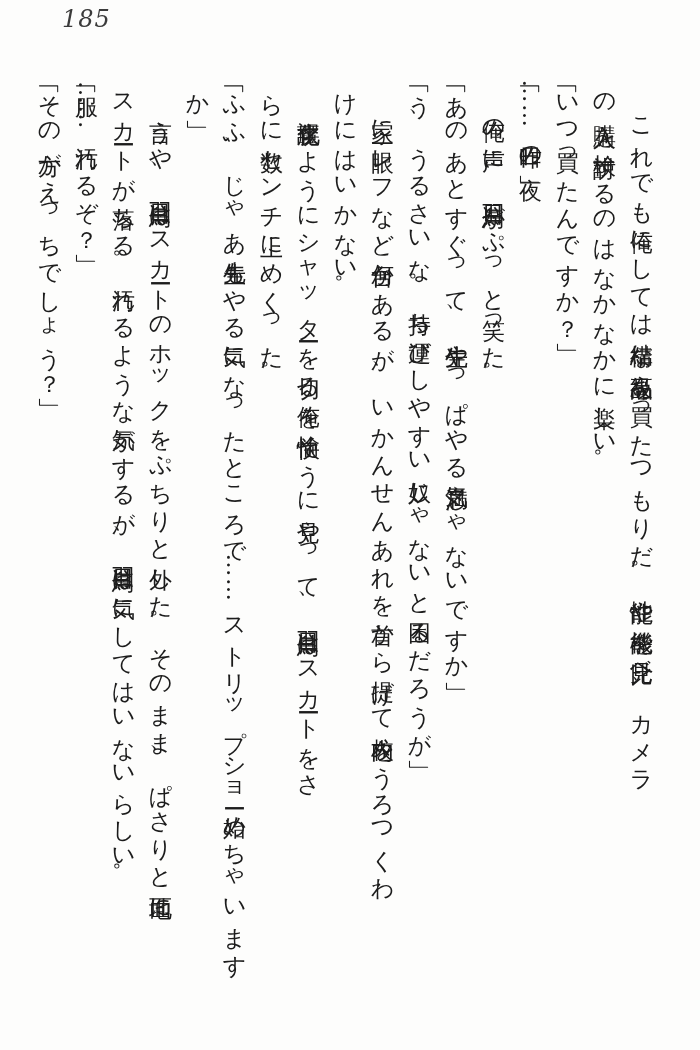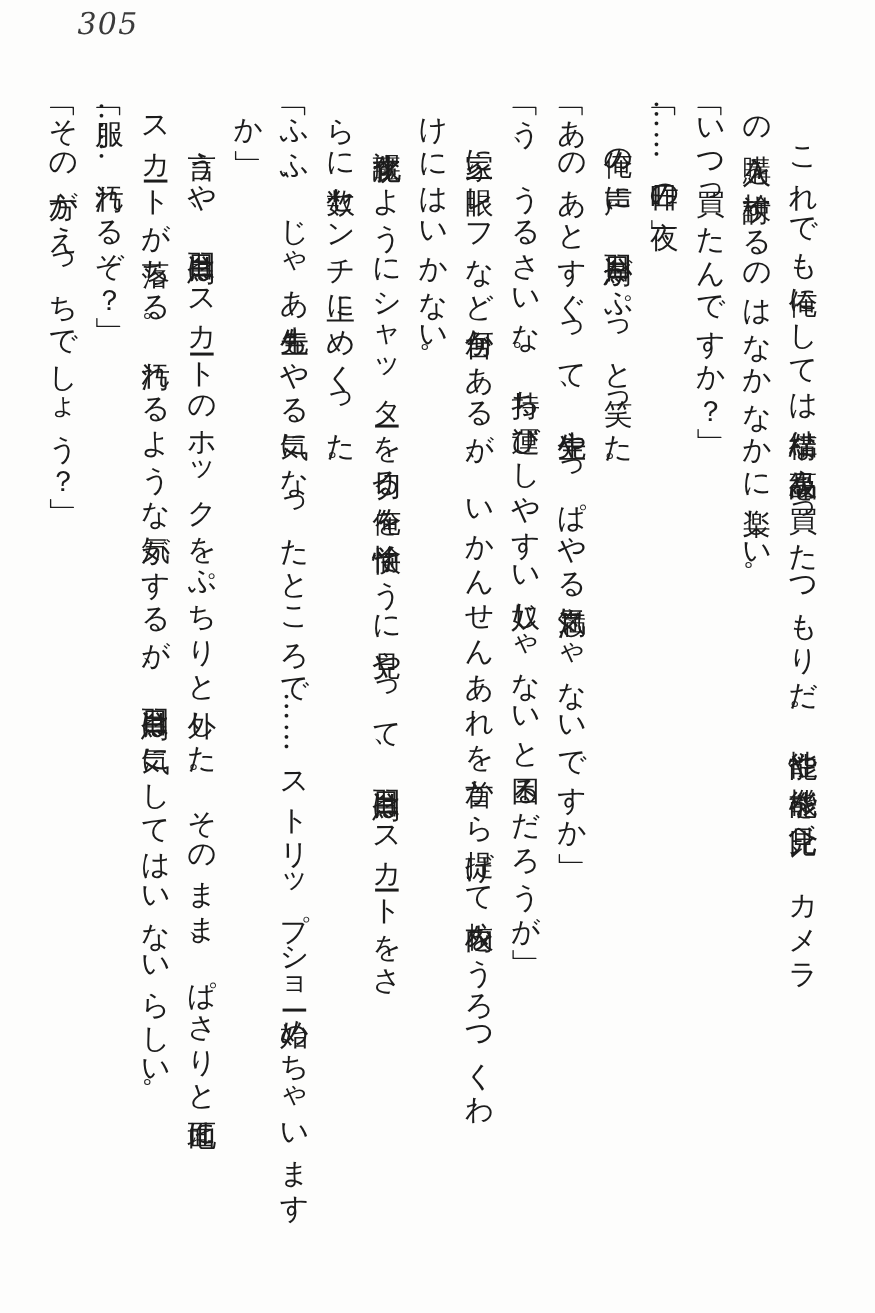--- a/index.html
+++ b/index.html
@@ -42,21 +42,21 @@
   }
   .text-line {
     margin: 0;
     white-space: pre;
   }
 </style>
 </head>
 <body>
 
 <div class="page">
-  <div class="page-number">305</div>
+  <div class="page-number">185</div>
   <div class="text-block" id="text-block">
       <div class="text-line">　これでも俺にしては結構な高級品を買ったつもりだ。性能や機能を見比べ、カメラ</div>
       <div class="text-line">の購入を検討するのはなかなかに楽しい。</div>
       <div class="text-line">「いつ買ったんですか？」</div>
       <div class="text-line">「……昨日の夜」</div>
       <div class="text-line">　俺の声に、羽目鳥がぷっと笑った。</div>
       <div class="text-line">「あのあとすぐって、先生やっぱやる気満々じゃないですか」</div>
       <div class="text-line">「う、うるさいな。持ち運びしやすい奴じゃないと困るだろうが」</div>
       <div class="text-line">　家に一眼レフなど何台かあるが、いかんせんあれを首から提げて校内をうろつくわ</div>
       <div class="text-line">けにはいかない。</div>

